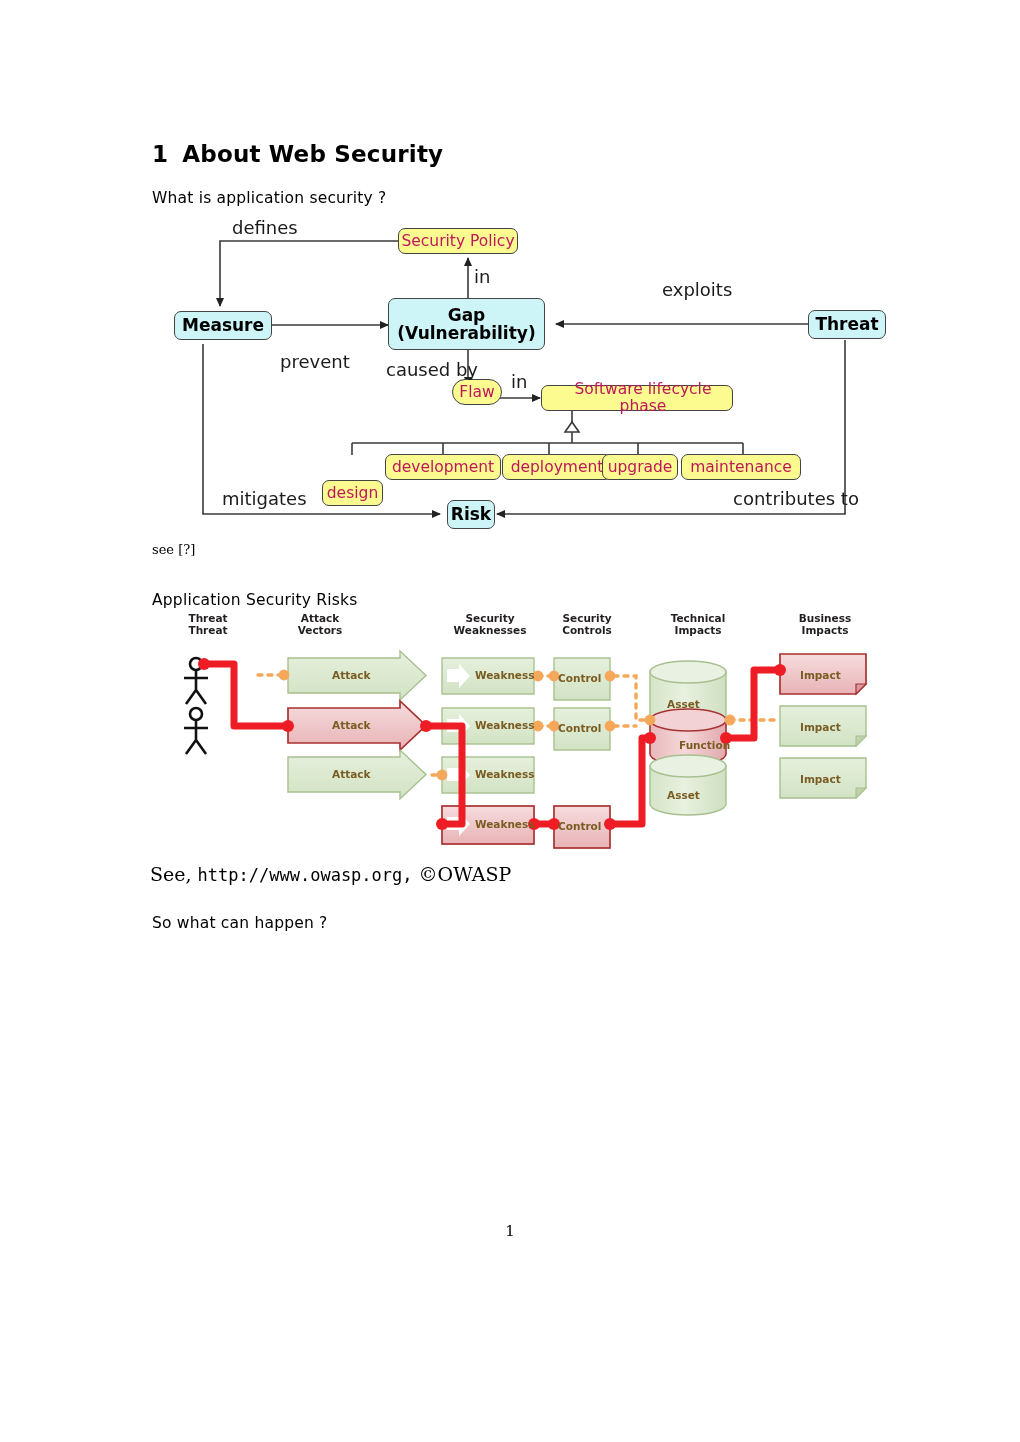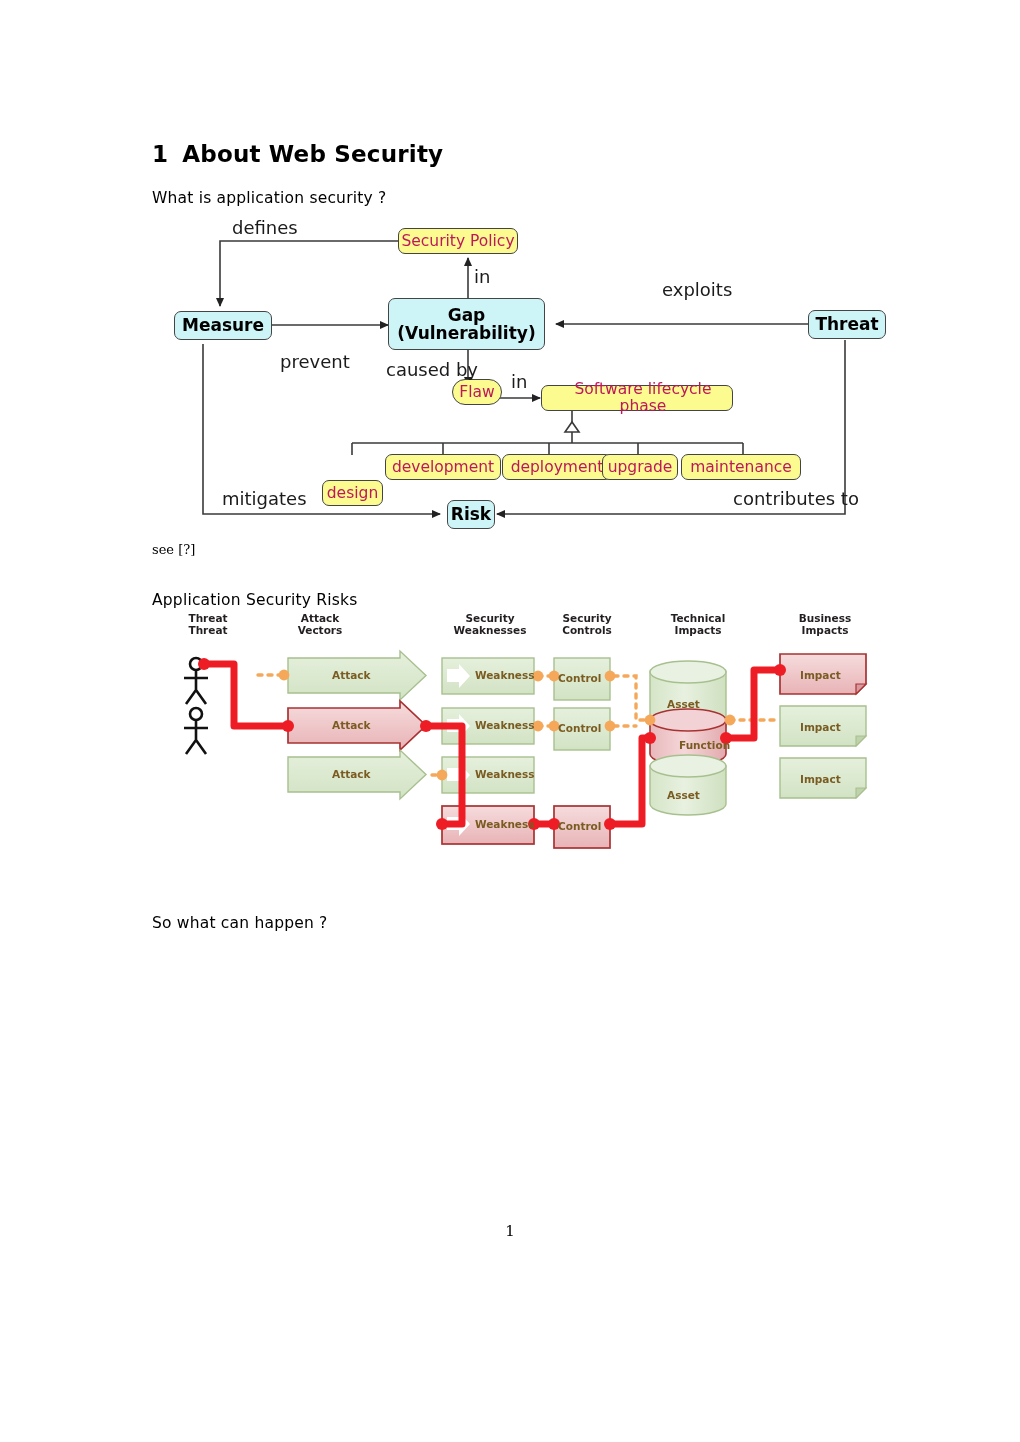--- a/index.html
+++ b/index.html
@@ -289,17 +289,22 @@
 
     <div class="ow-label" style="left:517px;top:90px;">Asset</div>
     <div class="ow-label" style="left:529px;top:131px;">Function</div>
     <div class="ow-label" style="left:517px;top:181px;">Asset</div>
 
     <div class="ow-label" style="left:650px;top:61px;">Impact</div>
     <div class="ow-label" style="left:650px;top:113px;">Impact</div>
     <div class="ow-label" style="left:650px;top:165px;">Impact</div>
   </div>
 
+  <div class="caption">
+    <span>See,</span>
+    <span class="mono">http://www.owasp.org,</span>
+    <span>©OWASP</span>
+  </div>
 
   <div class="h2 q-sowhat">So what can happen ?</div>
 
   <div class="pageno">1</div>
 </div>
 
 </body></html>

